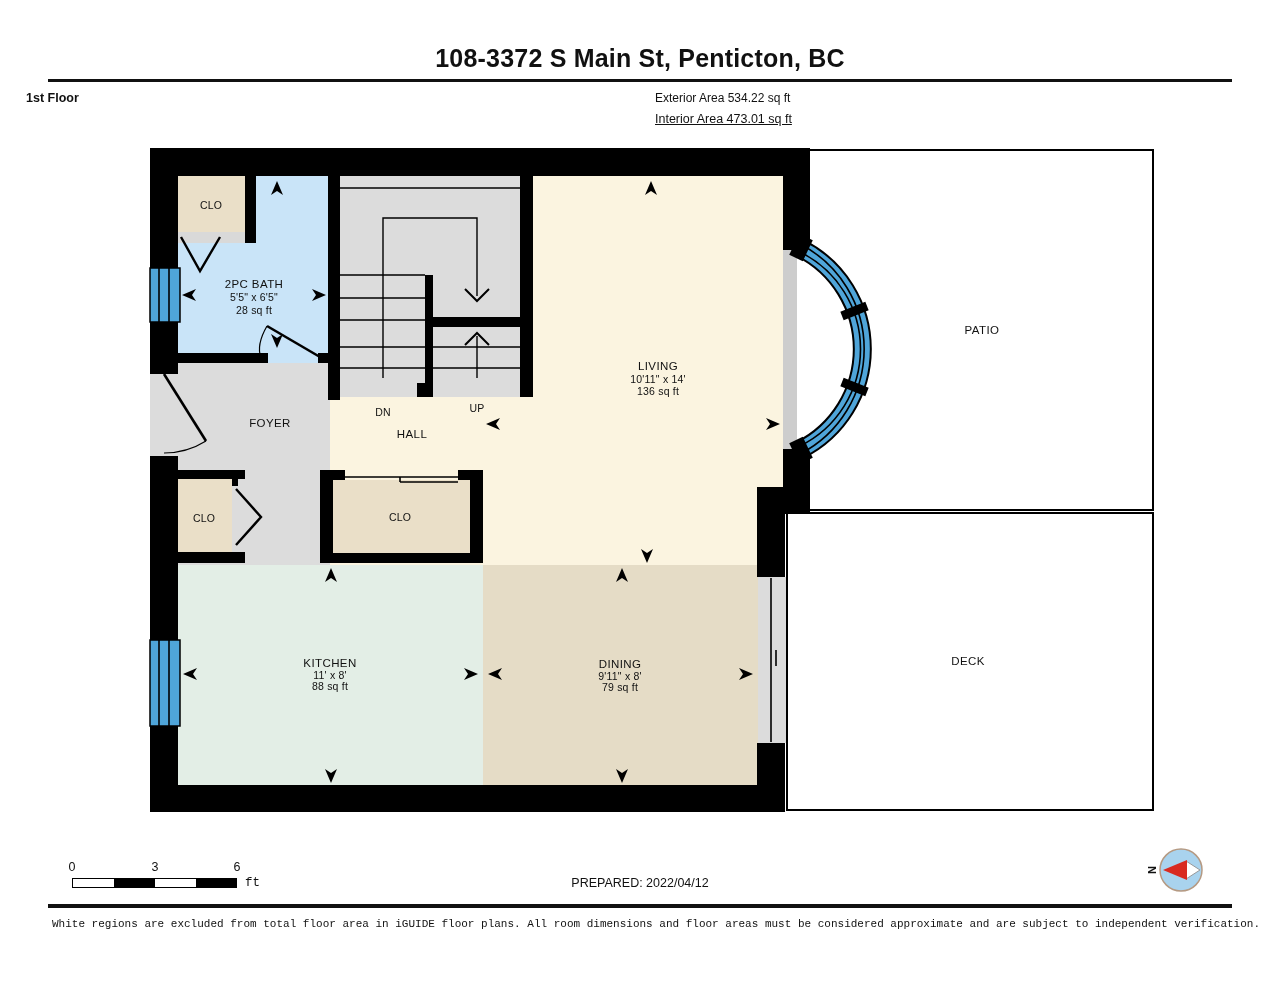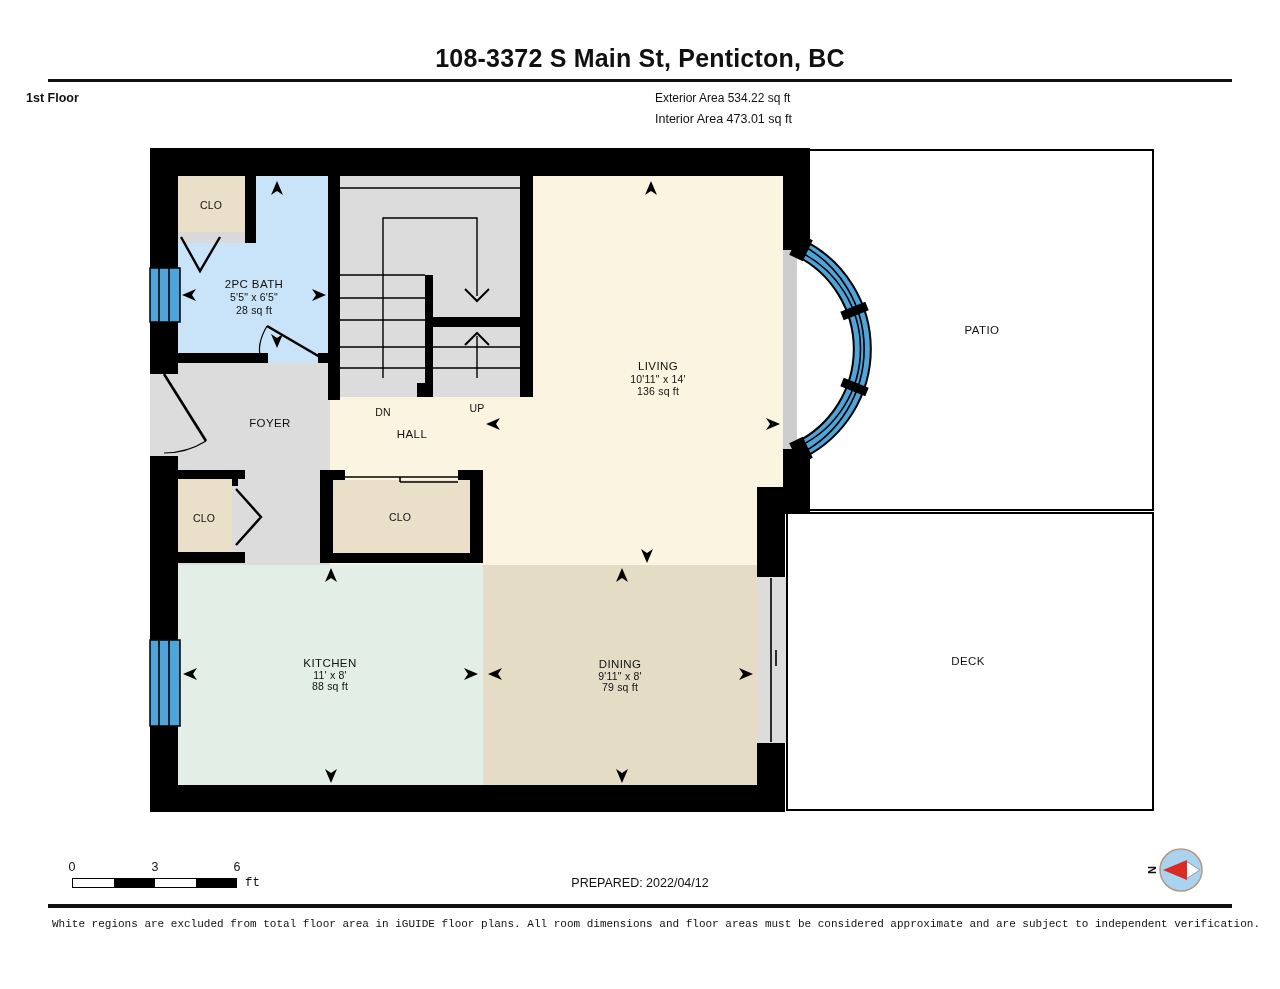--- a/index.html
+++ b/index.html
@@ -2,21 +2,21 @@
 <html><head>
 <meta charset="utf-8">
 <style>
   html,body{margin:0;padding:0;background:#fff;}
   body{width:1280px;height:989px;position:relative;font-family:"Liberation Sans",sans-serif;color:#111;overflow:hidden;}
   .abs{position:absolute;}
   .title{left:0;right:0;top:44px;text-align:center;font-size:25px;font-weight:bold;letter-spacing:.2px;}
   .rule{left:48px;right:48px;height:3px;background:#111;}
   .floor-label{left:0;width:640px;top:91px;text-align:left;font-size:12.5px;font-weight:bold;margin-left:26px;}
   .area-line1{left:655px;top:91px;font-size:12px;}
-  .area-line2{left:655px;top:112px;font-size:12.5px;}
+  .area-line2{left:655px;top:112px;font-size:12.5px;text-decoration:underline;}
   .prepared{left:0;right:0;top:876px;text-align:center;font-size:12.5px;}
   .disclaimer{left:52px;top:918px;font-size:11px;font-family:Liberation Mono, monospace;}
   .sb-num{top:860px;font-size:12.5px;transform:translateX(-50%);}
   .sb-unit{left:245px;top:876px;font-size:12.5px;font-family:Liberation Mono, monospace;}
   .sb-bar{left:72px;top:878px;width:165px;height:10px;border:1px solid #000;box-sizing:border-box;background:#fff;}
   .sb-seg{position:absolute;top:0;height:8px;background:#000;}
   
   .w{fill:#000;}
   .tread{stroke:#000;stroke-width:1.4;fill:none;}
   .leaf{stroke:#000;stroke-width:2.6;fill:none;}

